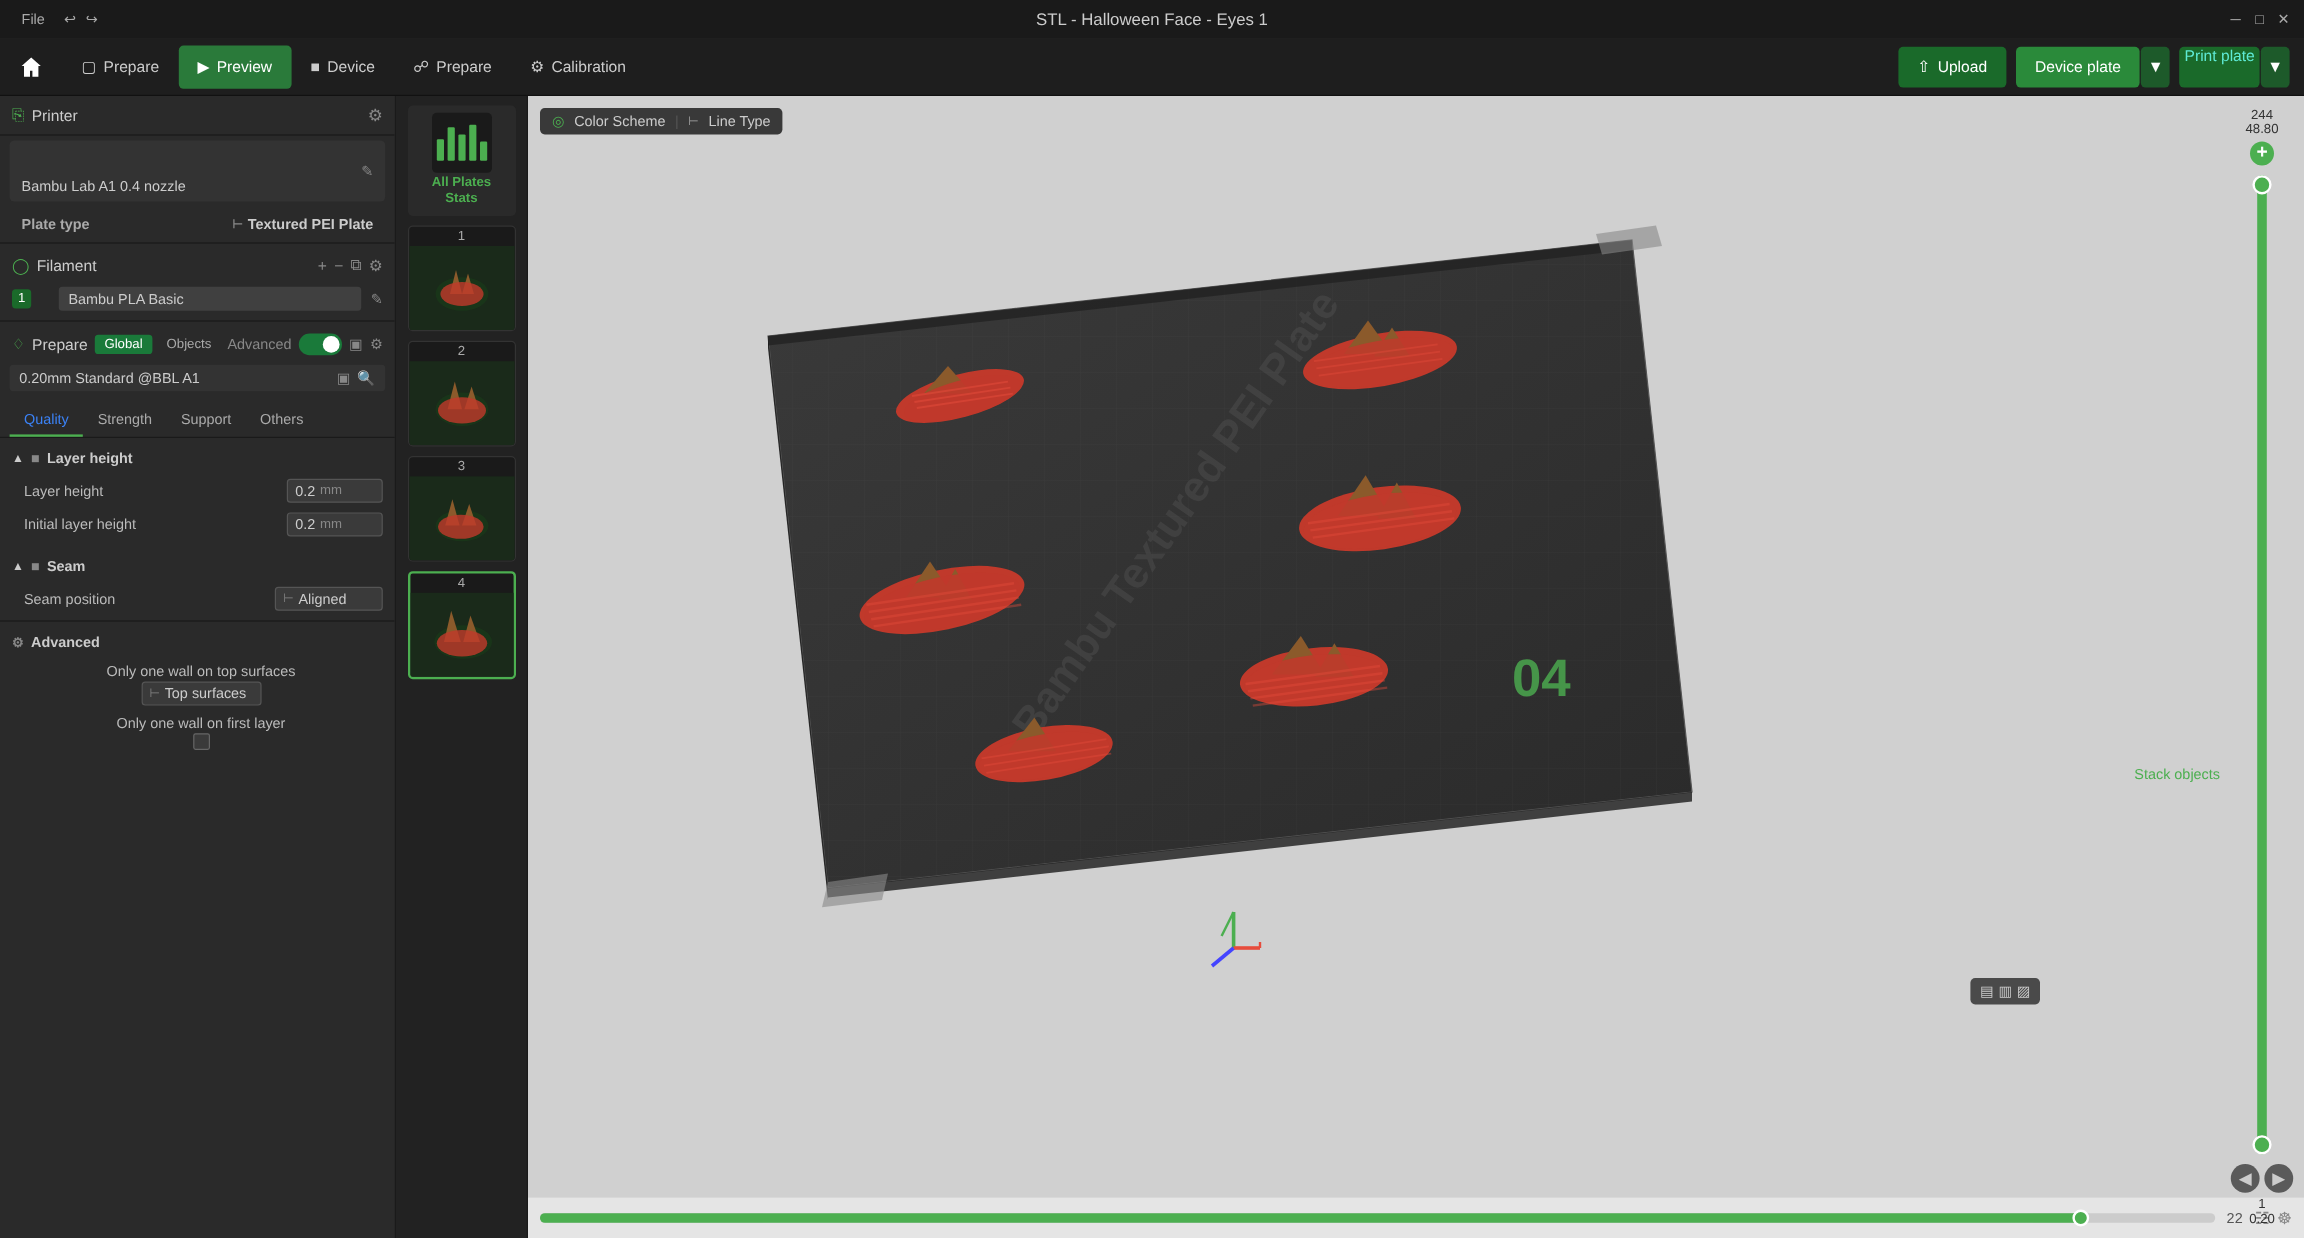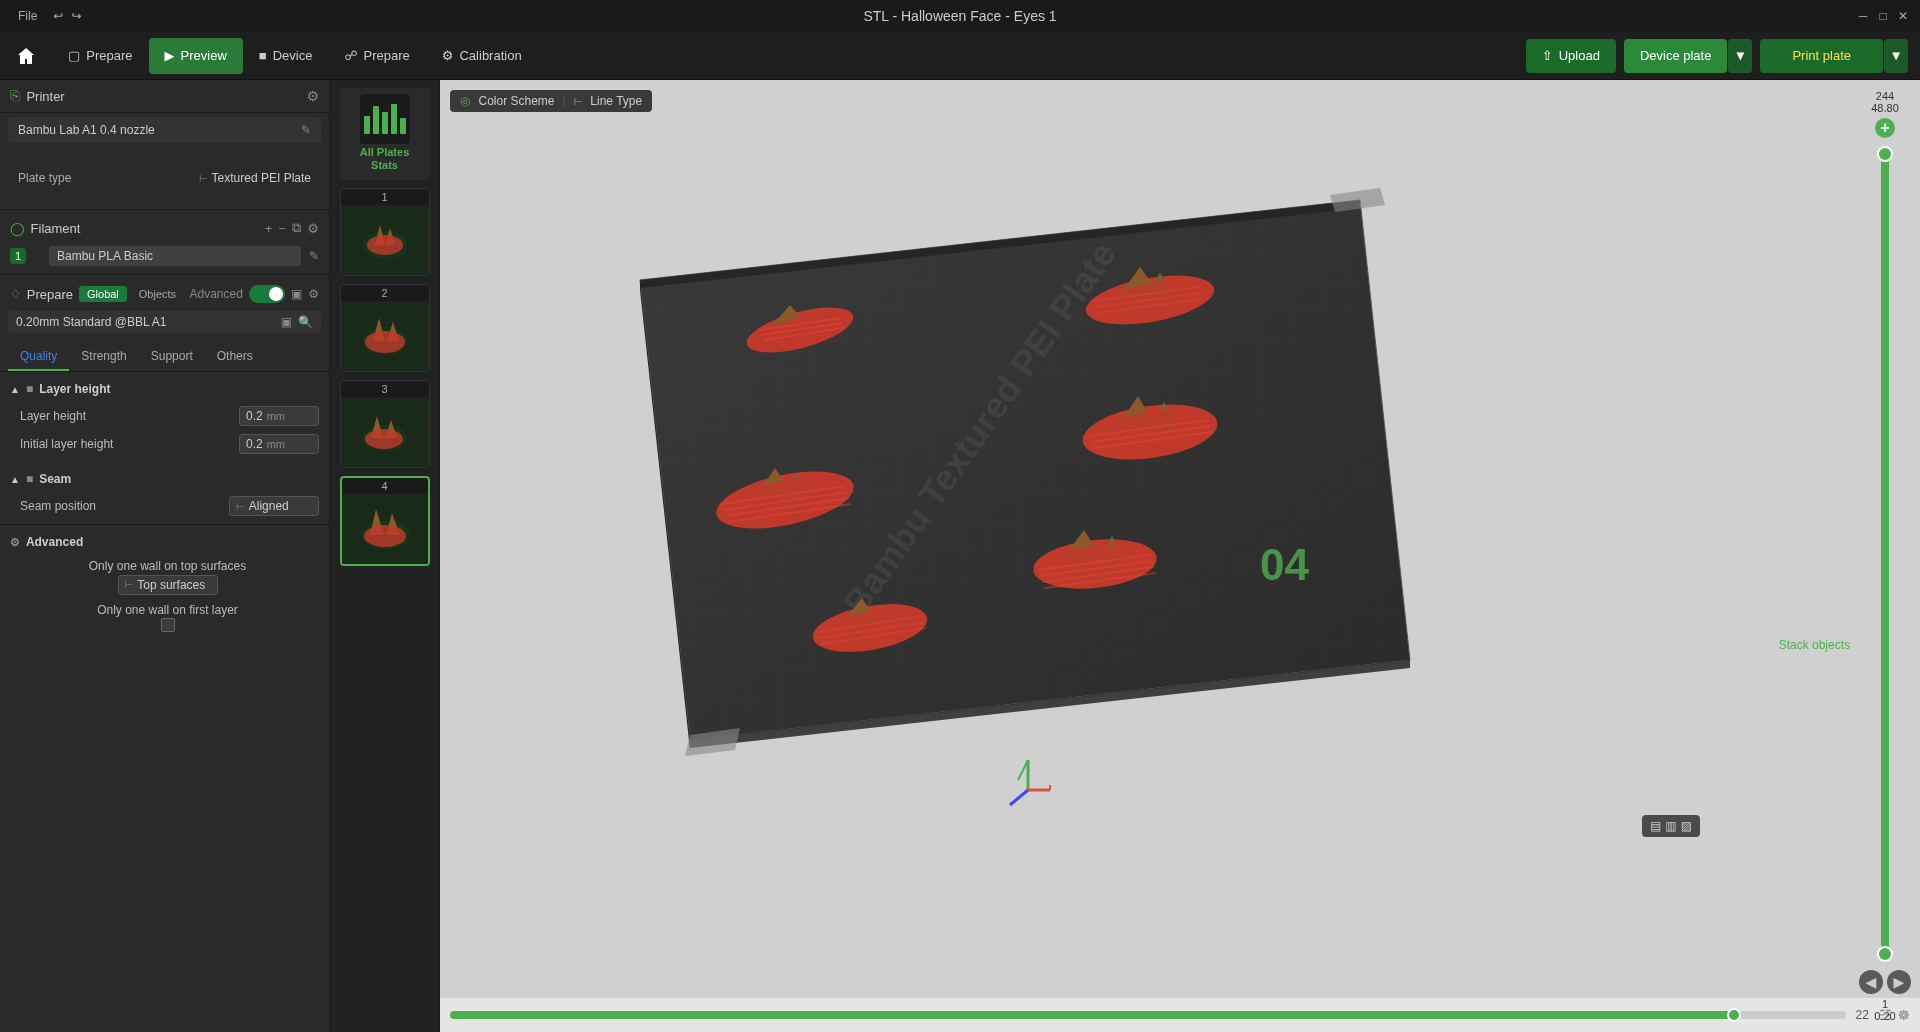--- a/index.html
+++ b/index.html
@@ -51,22 +51,22 @@
     .nav-right { display: flex; align-items: center; gap: 8px; padding-right: 12px; }
     .upload-btn {
       height: 34px; padding: 0 16px; border: none; background: #1a6a2a; color: white;
       cursor: pointer; border-radius: 4px; display: flex; align-items: center; gap: 6px; font-size: 13px;
     }
     .slice-btn {
       height: 34px; padding: 0 16px; border: none; background: #2a8a3a; color: white;
       cursor: pointer; border-radius: 4px; display: flex; align-items: center; gap: 6px; font-size: 13px;
     }
     .print-btn {
-      height: 34px; padding: 0 32px; border: none; background: #1a6a2a; color: #fde047;
-      cursor: pointer; border-radius: 4px; display: flex; align-items: center; gap: 6px; font-size: 13px;
+      height: 34px; padding: 0 4px; border: none; background: #1a6a2a; color: #5eead4;
+      cursor: pointer; border-radius: 4px; display: flex; align-items: flex-start; gap: 6px; font-size: 13px;
     }
     .btn-dropdown { background: #1d5a2a; border: none; color: white; height: 34px; width: 24px; cursor: pointer; border-radius: 4px; }
 
     
     #main { display: flex; height: calc(1032px - 80px); }
 
     
     #left-panel {
       width: 330px;
       background: #2a2a2a;
@@ -90,22 +90,22 @@
       display: flex; align-items: center; justify-content: space-between;
       padding: 6px 10px;
       background: #333;
       margin: 4px 8px;
       border-radius: 4px;
       cursor: pointer;
       font-size: 12px;
     }
     .plate-type {
       display: flex; align-items: center; justify-content: space-between;
-      padding: 6px 10px; margin: 18px 8px;
-      font-size: 12px; color: #aaa;
+      padding: 6px 10px; margin: 2px 8px;
+      font-size: 12px; color: #aaa; font-weight: bold;
     }
     .plate-value { color: #ccc; display: flex; align-items: center; gap: 4px; }
 
     
     .filament-section {
       border-top: 1px solid #1a1a1a;
       padding: 4px 0;
     }
     .filament-header {
       display: flex; align-items: center; justify-content: space-between;
@@ -399,21 +399,21 @@
   <div id="left-panel">
 
     <div class="section-header">
       <div class="section-title">
         <span style="color:#4caf50;">⎘</span>
         <span>Printer</span>
       </div>
       <span class="settings-icon">⚙</span>
     </div>
     <div class="printer-name">
-      <span style="font-size:12px;">Bambu Lab A1 0.4 nozzle</span>
+      <span style="font-size:12px;margin-top:25px;">Bambu Lab A1 0.4 nozzle</span>
       <span style="color:#888;">✎</span>
     </div>
     <div class="plate-type">
       <span>Plate type</span>
       <div class="plate-value">
         <span style="font-size:10px;color:#888;">⊢</span>
         <span>Textured PEI Plate</span>
       </div>
     </div>
 

